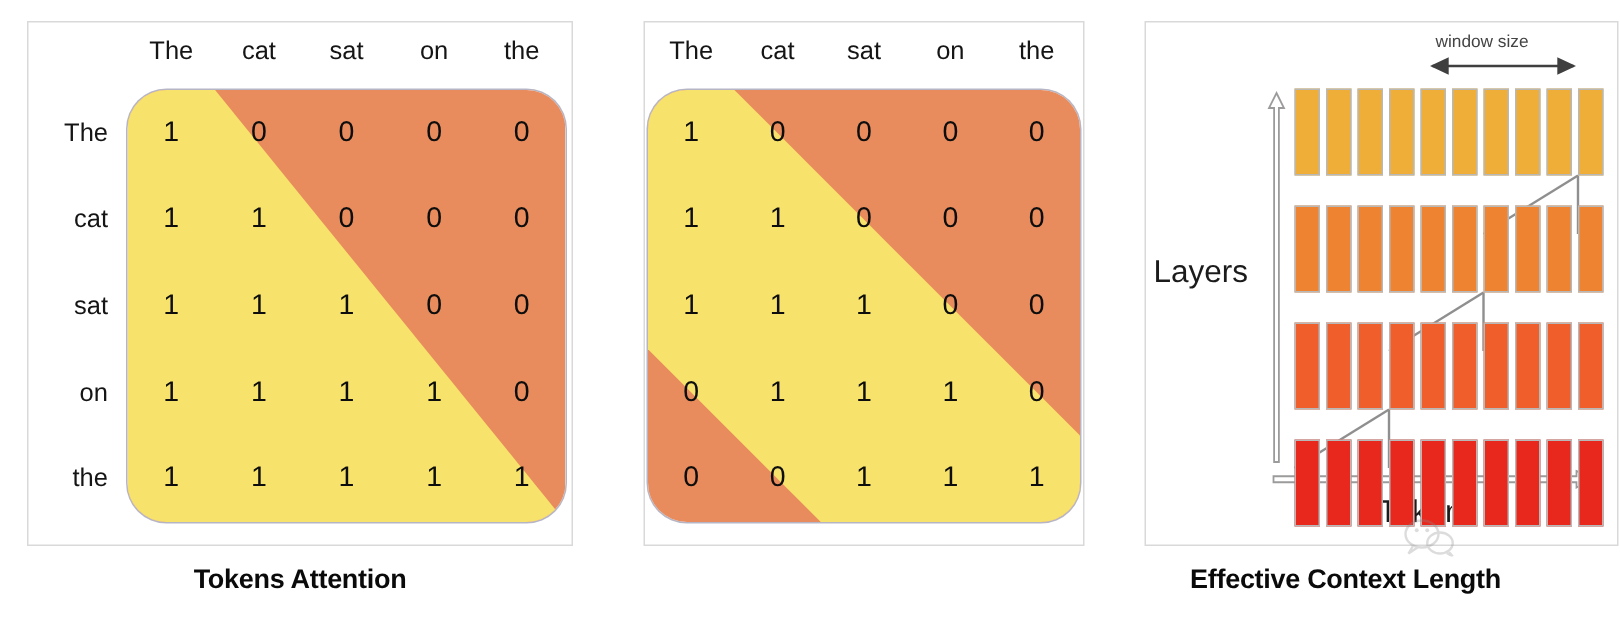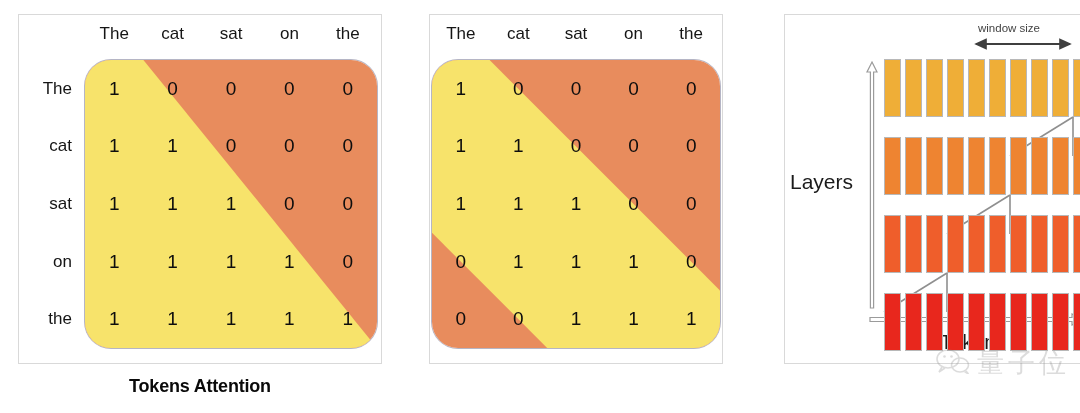--- a/index.html
+++ b/index.html
@@ -209,21 +209,21 @@
         <div class="cell">0</div>
         <div class="cell">0</div>
         <div class="cell">1</div>
         <div class="cell">1</div>
         <div class="cell">1</div>
       </div>
     </div>
 
   </div>
 
-  <div class="panel" style="left:784px;width:268px;">
+  <div class="panel" style="left:763px;width:268px;">
     <div class="panel-box" style="width:316px;height:350px;"></div>
 
     <div class="win-label" style="left:194px;top:22px;">window size</div>
     <div style="position:absolute;left:184px;top:36px;">
       <svg width="110" height="16" viewBox="0 0 110 16">
         <defs>
           <marker id="wsArrowR" markerWidth="7" markerHeight="7" refX="6" refY="3.2" orient="auto">
             <path d="M0,0 L7,3.2 L0,6.4 z" fill="#3f3f3f"></path>
           </marker>
           <marker id="wsArrowL" markerWidth="7" markerHeight="7" refX="1" refY="3.2" orient="auto">
@@ -309,31 +309,31 @@
       <div class="bar" style="background:#E8271D;"></div>
       <div class="bar" style="background:#E8271D;"></div>
       <div class="bar" style="background:#E8271D;"></div>
       <div class="bar" style="background:#E8271D;"></div>
       <div class="bar" style="background:#E8271D;"></div>
       <div class="bar" style="background:#E8271D;"></div>
       <div class="bar" style="background:#E8271D;"></div>
       <div class="bar" style="background:#E8271D;"></div>
     </div>
 
+    <div class="panel-caption">Effective Context Length</div>
   </div>
 
   <div class="wm" style="left:935px;top:345px;display:flex;align-items:center;gap:6px;">
     <span>
       <svg width="36" height="26" viewBox="0 0 36 26">
         <g fill="none" stroke="#8d8d8d" stroke-width="1.6">
           <ellipse cx="13" cy="11" rx="11" ry="9"></ellipse>
           <path d="M7 19 L4 24 L10 20"></path>
           <ellipse cx="25" cy="17" rx="8.5" ry="7"></ellipse>
           <path d="M31 23 L33.5 26 L29.5 23.6"></path>
         </g>
         <circle cx="9.5" cy="8.5" r="1.3" fill="#8d8d8d"></circle>
         <circle cx="16.5" cy="8.5" r="1.3" fill="#8d8d8d"></circle>
       </svg>
     </span>
-    <span class="wm-text">量子位</span>
   </div>
 
 </div>
 
 </body></html>

